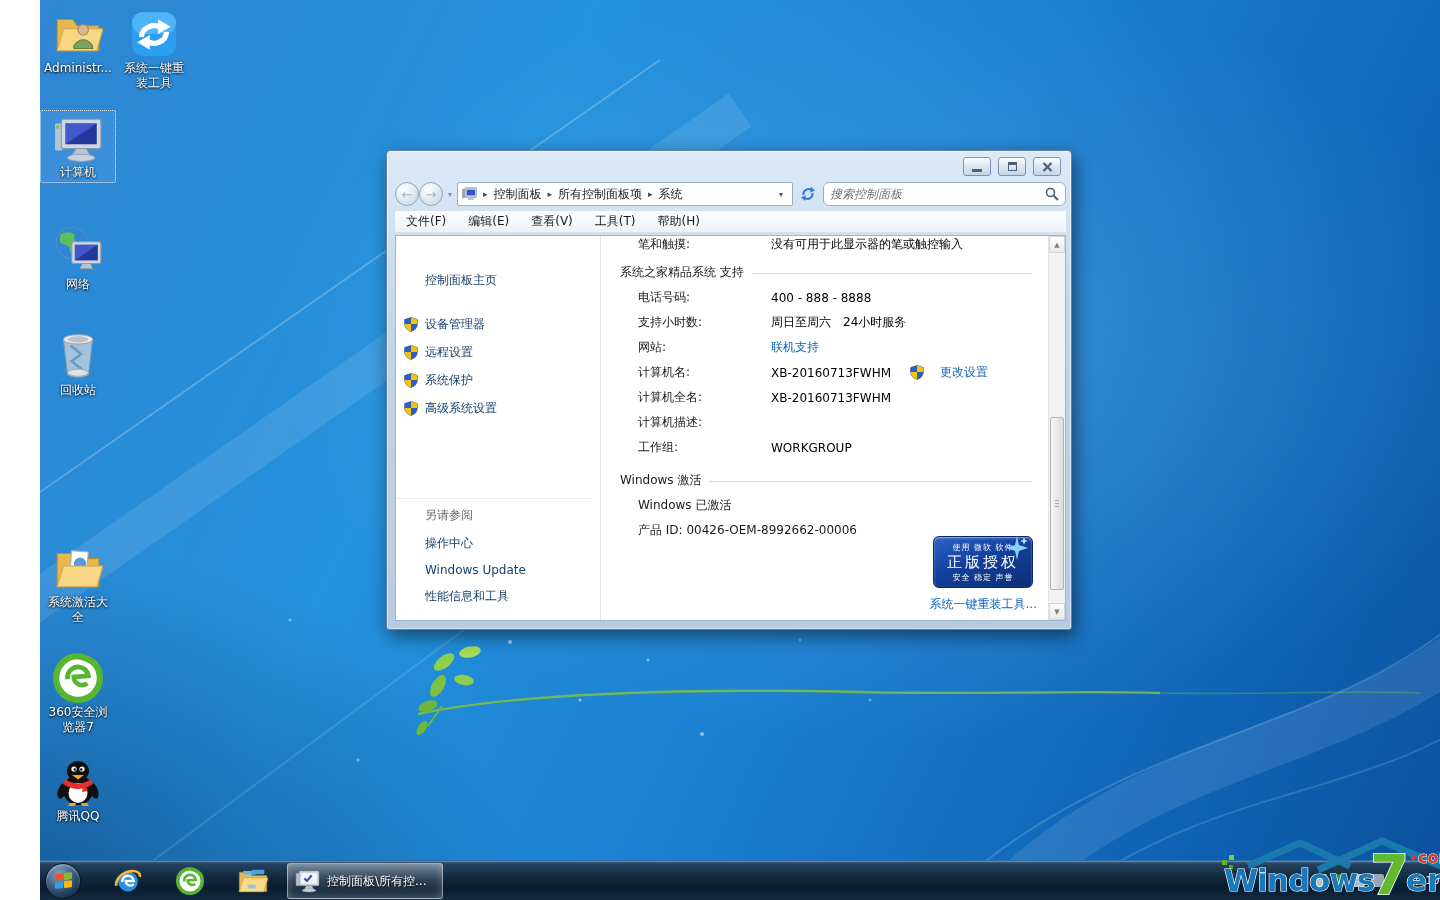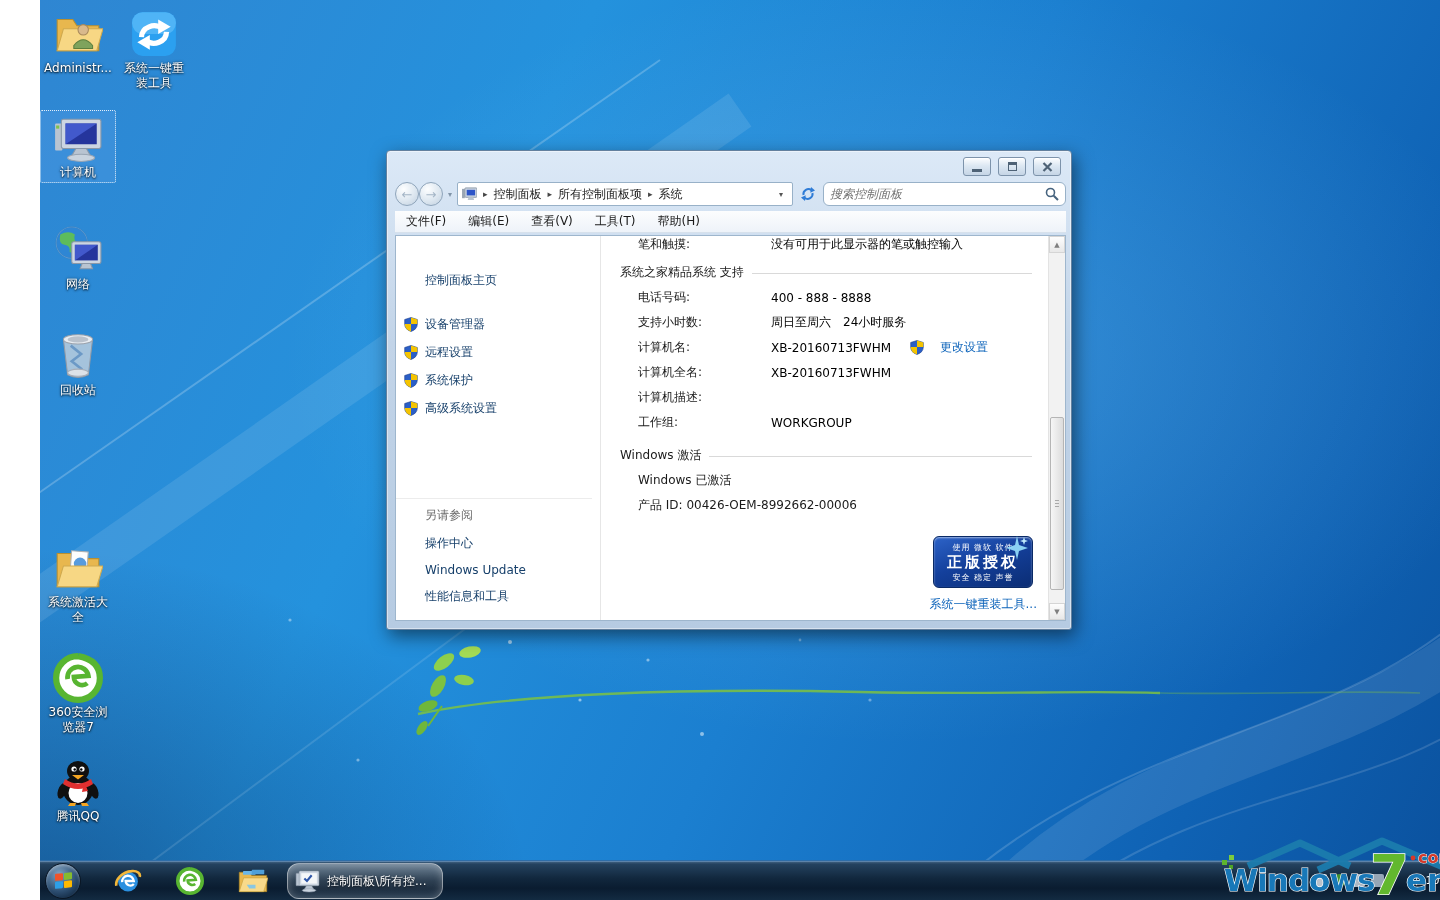--- a/index.html
+++ b/index.html
@@ -62,21 +62,21 @@
   .crow .val{color:#000}
   .crow .full{padding-left:18px}
   .sec{display:flex;align-items:center;height:25px;margin-top:8px}
   .sec .line{flex:1;height:1px;background:#d9d9d9;margin:2px 2px 0 8px}
   .lnk{color:#0c63ba;cursor:pointer}
   .chg{position:absolute;right:46px;top:0;height:25px;display:flex;align-items:center;gap:16px;color:#0c63ba}
 
   .badge{position:absolute;top:300px;right:15px;width:100px;height:52px;border-radius:6px;border:1px solid #0a2a66;color:#fff;text-align:center;
     background:linear-gradient(160deg,#2d63c8,#14409c 45%,#0b2d74);box-shadow:inset 0 1px 2px rgba(255,255,255,.55);padding-top:5px}
   .badge .b1{font-size:8px;letter-spacing:1px}
-  .badge .b2{font-size:15px;font-weight:bold;letter-spacing:3px;line-height:19px}
+  .badge .b2{font-size:15px;font-weight:normal;letter-spacing:3px;line-height:19px}
   .badge .b3{font-size:8px;letter-spacing:1px}
   .badge svg{position:absolute;top:-2px;right:2px}
   .morelink{position:absolute;top:360px;right:11px;color:#0c63ba}
 
   .sbar{width:17px;flex:none;background:#f2f2f2;border-left:1px solid #e3e3e3;position:relative;color:#7f7f7f}
   .sarrow{height:17px;display:flex;align-items:center;justify-content:center;font-size:7px;background:linear-gradient(#fdfdfd,#e8e8e8);border:1px solid #d5d5d5}
   .sarrow.dn{position:absolute;bottom:0;left:0;right:0}
   .thumb{position:absolute;top:181px;height:173px;left:1px;right:1px;background:linear-gradient(90deg,#f6f6f6,#dcdcdc);border:1px solid #b5b5b5;border-radius:2px}
   .thumb::after{content:"";position:absolute;left:4px;right:4px;top:50%;margin-top:-4px;height:8px;
     background:repeating-linear-gradient(180deg,#a9a9a9 0 1px,transparent 1px 3px)}
@@ -85,21 +85,21 @@
   .taskbar{position:absolute;left:0;bottom:0;width:100%;height:40px;z-index:20;
     background:linear-gradient(180deg,#4a6b8a 0,#24425f 8%,#11273d 45%,#0a1c30 70%,#132b42 100%);
     border-top:1px solid #2e6da8;box-shadow:inset 0 1px 0 rgba(140,190,240,.35)}
   .orb{position:absolute;left:5px;top:2px;width:36px;height:36px;border-radius:50%;border:1px solid #0a1624;
     background:radial-gradient(circle at 38% 30%,#7fa3c4,#2c4d70 55%,#10263e 85%);box-shadow:inset 0 2px 3px rgba(255,255,255,.4)}
   .flag{position:absolute;left:9px;top:9px;width:18px;height:17px;transform:skewY(-6deg)}
   .flag i{position:absolute;width:8px;height:7px;border-radius:1px}
   .f1{left:0;top:0;background:#f0532a}.f2{left:9px;top:0;background:#85bb2f}
   .f3{left:0;top:8px;background:#2d9fe8}.f4{left:9px;top:8px;background:#ffb900}
   .tbicon{position:absolute;top:6px}
-  .taskbtn{position:absolute;left:247px;top:2px;width:156px;height:36px;border:1px solid rgba(255,255,255,.5);border-radius:12px;
+  .taskbtn{position:absolute;left:247px;top:2px;width:156px;height:36px;border:1px solid rgba(255,255,255,.5);border-radius:3px;
     background:linear-gradient(rgba(255,255,255,.34),rgba(255,255,255,.13) 50%,rgba(255,255,255,.05));
     box-shadow:inset 0 0 8px rgba(255,255,255,.28);display:flex;align-items:center;gap:7px;padding:0 7px;color:#fff}
   .taskbtn span{overflow:hidden;white-space:nowrap;text-overflow:ellipsis;text-shadow:0 1px 2px rgba(0,0,0,.8)}
   .tray{position:absolute;right:16px;top:0;height:100%;display:flex;align-items:center;gap:6px}
   .trayic{width:13px;height:13px;border-radius:2px;opacity:.85}
   .clock{width:74px;color:#fff;font-size:11px;line-height:14px;text-align:center;text-shadow:0 1px 2px rgba(0,0,0,.8)}
   .showdesk{position:absolute;right:0;top:0;width:11px;height:100%;border-left:1px solid rgba(255,255,255,.4);
     background:linear-gradient(90deg,rgba(255,255,255,.14),rgba(255,255,255,.03))}
 
   .wm{position:absolute;right:2px;bottom:0;width:258px;height:66px;z-index:30;pointer-events:none}
@@ -355,20 +355,24 @@
             <i class="line"></i>
         </div>
         <div class="crow">
           <span class="lab">电话号码:</span>
           <span class="val">400 - 888 - 8888</span>
         </div>
         <div class="crow">
           <span class="lab">支持小时数:</span>
           <span class="val">周日至周六　24小时服务</span>
         </div>
+        <div class="crow">
+          <span class="lab">网站:</span>
+          <span class="lnk">联机支持</span>
+        </div>
 
         <div class="crow">
           <span class="lab">计算机名:</span>
           <span class="val">XB-20160713FWHM</span>
           <span class="chg">
             <svg width="14" height="15" viewBox="0 0 14 15">
               <path d="M7 .5 L13.3 2.5 V7 Q13.3 12.3 7 14.5 Q.7 12.3 .7 7 V2.5 Z" fill="#2b5fc7" stroke="#1a3c8c" stroke-width=".6"></path>
               <path d="M7 .5 L13.3 2.5 V7 L7 7 Z M7 14.5 Q.7 12.3 .7 7 L7 7 Z" fill="#f5c400"></path>
             </svg>
             <span>更改设置</span>

